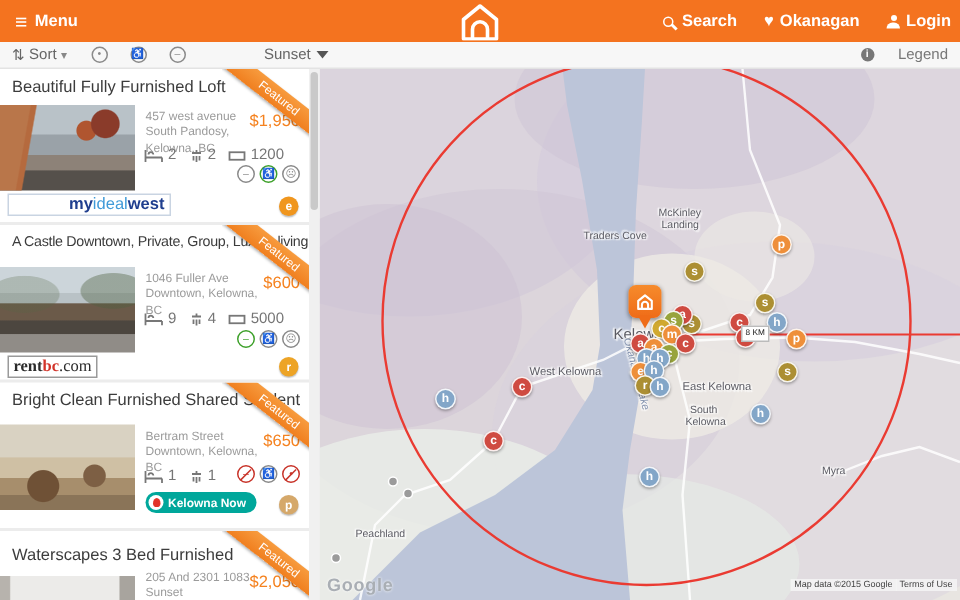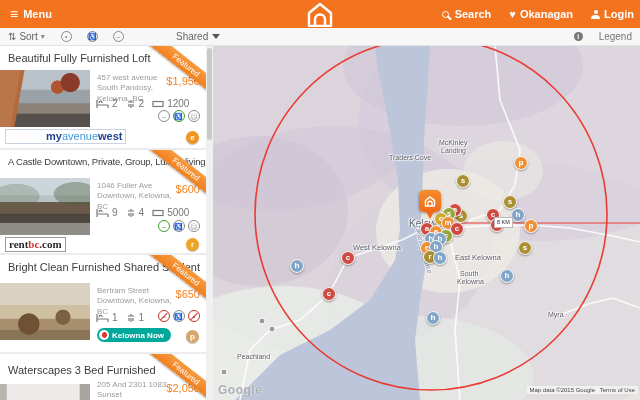--- a/index.html
+++ b/index.html
@@ -138,21 +138,21 @@
     <span class="updown">⇅</span>
     <span>Sort</span>
     <span class="caret">▾</span>
   </div>
   <div class="filter-circles">
     <span class="fcirc">•</span>
     <span class="fcirc">♿</span>
     <span class="fcirc">–</span>
   </div>
   <div class="refine">
-    <span>Shared</span>
+    <span>Sunset</span>
     <span class="icon-funnel"></span>
   </div>
   <div class="legend">
     <span class="icon-info">i</span>
     <span>Legend</span>
   </div>
 </div>
 
 <div class="sidebar">
 
@@ -182,21 +182,21 @@
             <rect x="1" y="1.5" width="10" height="5" fill="none" stroke="#777" stroke-width="1.2"></rect>
           </svg>
           <span>1200</span>
         </span>
     </div>
     <div class="c-amen" style="top:64px">
         <span class="amen" style="border-color: rgb(138, 138, 138); color: rgb(138, 138, 138);">–</span>
         <span class="amen" style="border-color: rgb(63, 161, 44); color: rgb(63, 161, 44);">♿</span>
         <span class="amen" style="border-color: rgb(138, 138, 138); color: rgb(138, 138, 138);">☹</span>
       </div>
-    <div class="c-logo" style="top:83px"><span style="color: rgb(31, 62, 142); font-weight: bold; margin-left: 37px;">my</span><span style="color: rgb(63, 154, 216);">avenue</span><span style="color: rgb(31, 62, 142); font-weight: bold;">west</span></div>
+    <div class="c-logo" style="top:83px"><span style="color: rgb(31, 62, 142); font-weight: bold; margin-left: 37px;">my</span><span style="color: rgb(63, 154, 216);">ideal</span><span style="color: rgb(31, 62, 142); font-weight: bold;">west</span></div>
     <div class="c-src" style="top: 85px; background: rgb(240, 150, 30);">e</div>
     <div class="ribbon">
         <span>Featured</span>
       </div>
   </div>
 
   <div class="card" style="top:102px;height:105px">
     <div class="c-title small">A Castle Downtown, Private, Group, Luxury living</div>
     <div class="c-photo photo2"></div>
     <div class="c-addr" style="top:31px">
@@ -222,21 +222,21 @@
             <rect x="1" y="1.5" width="10" height="5" fill="none" stroke="#777" stroke-width="1.2"></rect>
           </svg>
           <span>5000</span>
         </span>
     </div>
     <div class="c-amen" style="top:70px">
         <span class="amen" style="border-color: rgb(63, 161, 44); color: rgb(63, 161, 44);">–</span>
         <span class="amen" style="border-color: rgb(138, 138, 138); color: rgb(138, 138, 138);">♿</span>
         <span class="amen" style="border-color: rgb(138, 138, 138); color: rgb(138, 138, 138);">☹</span>
       </div>
-    <div class="c-logo rb" style="top:87px"><span style="color: rgb(43, 43, 43); font-weight: bold;">rent</span><span style="color: rgb(210, 52, 42); font-weight: bold;">bc</span><span style="color: rgb(43, 43, 43); font-weight: bold;">.com</span></div>
+    <div class="c-logo rb" style="top:87px"><span style="color: rgb(43, 43, 43); font-weight: bold;">rent</span><span style="color: rgb(210, 52, 42); font-weight: bold;">bc</span><span style="color: rgb(43, 43, 43); font-weight: normal;">.com</span></div>
     <div class="c-src" style="top: 88px; background: rgb(237, 164, 38);">r</div>
     <div class="ribbon">
         <span>Featured</span>
       </div>
   </div>
 
   <div class="card" style="top:207px;height:99px">
     <div class="c-title">Bright Clean Furnished Shared Student</div>
     <div class="c-photo photo3"></div>
     <div class="c-addr" style="top:31px">

